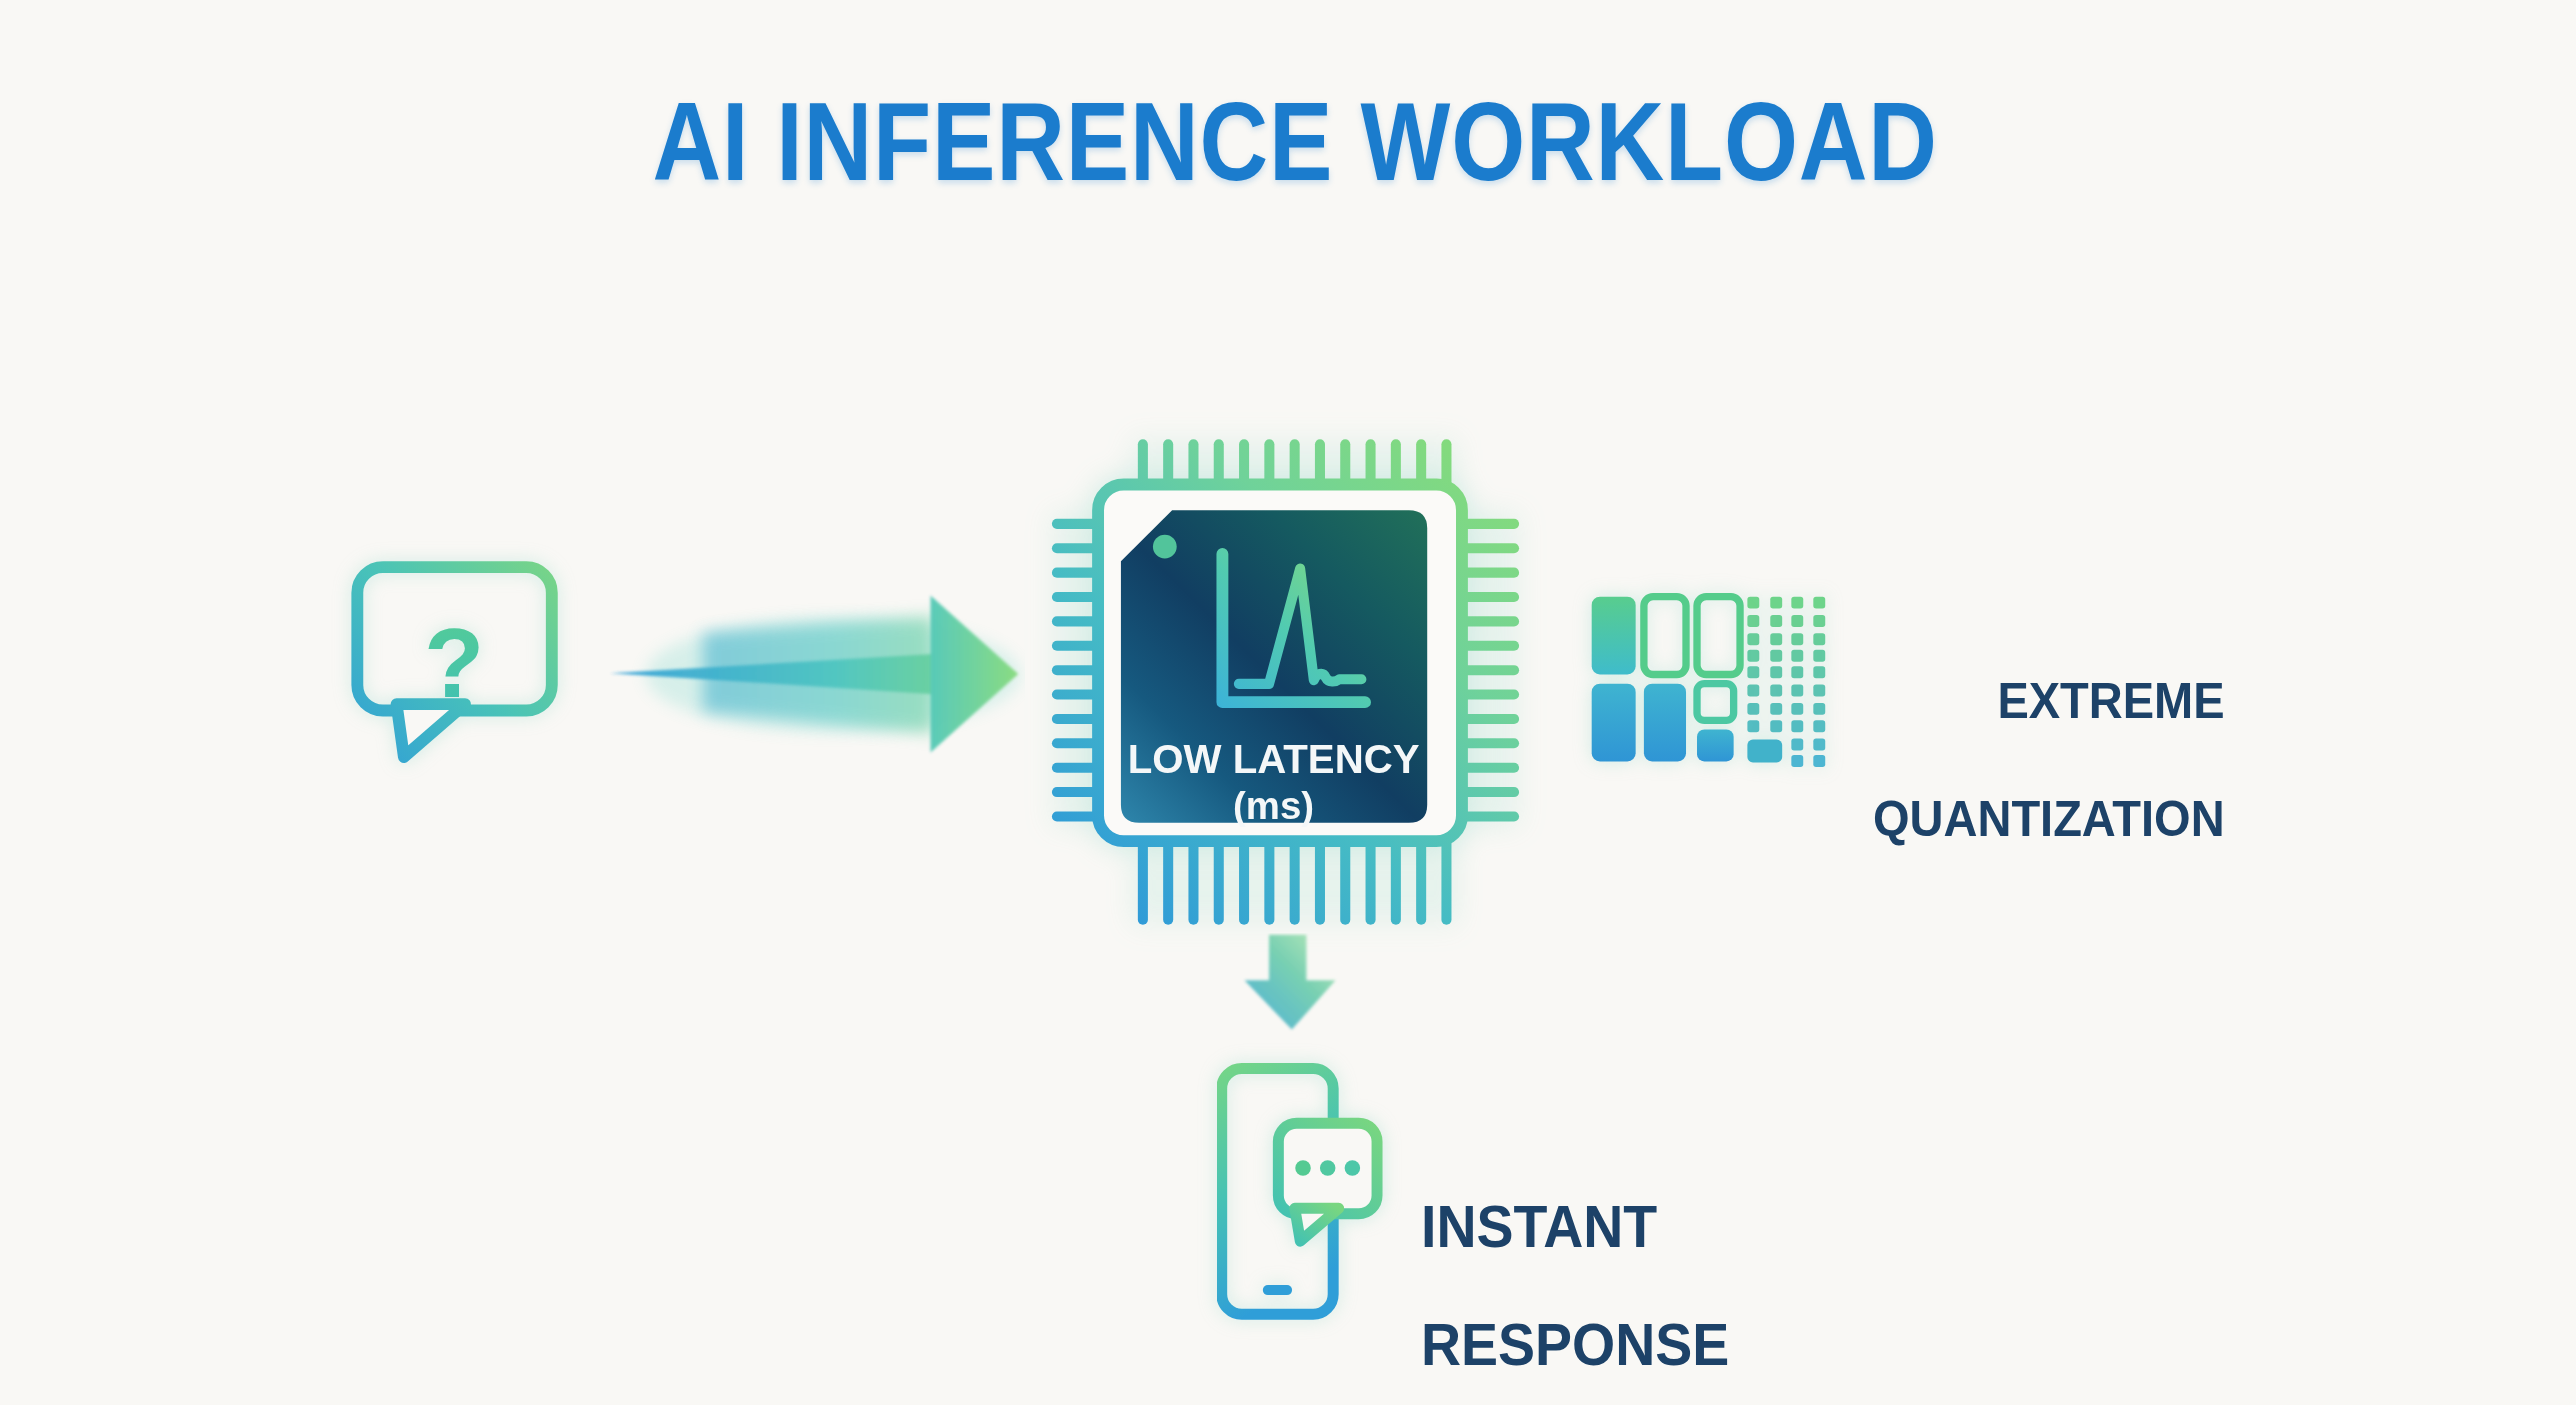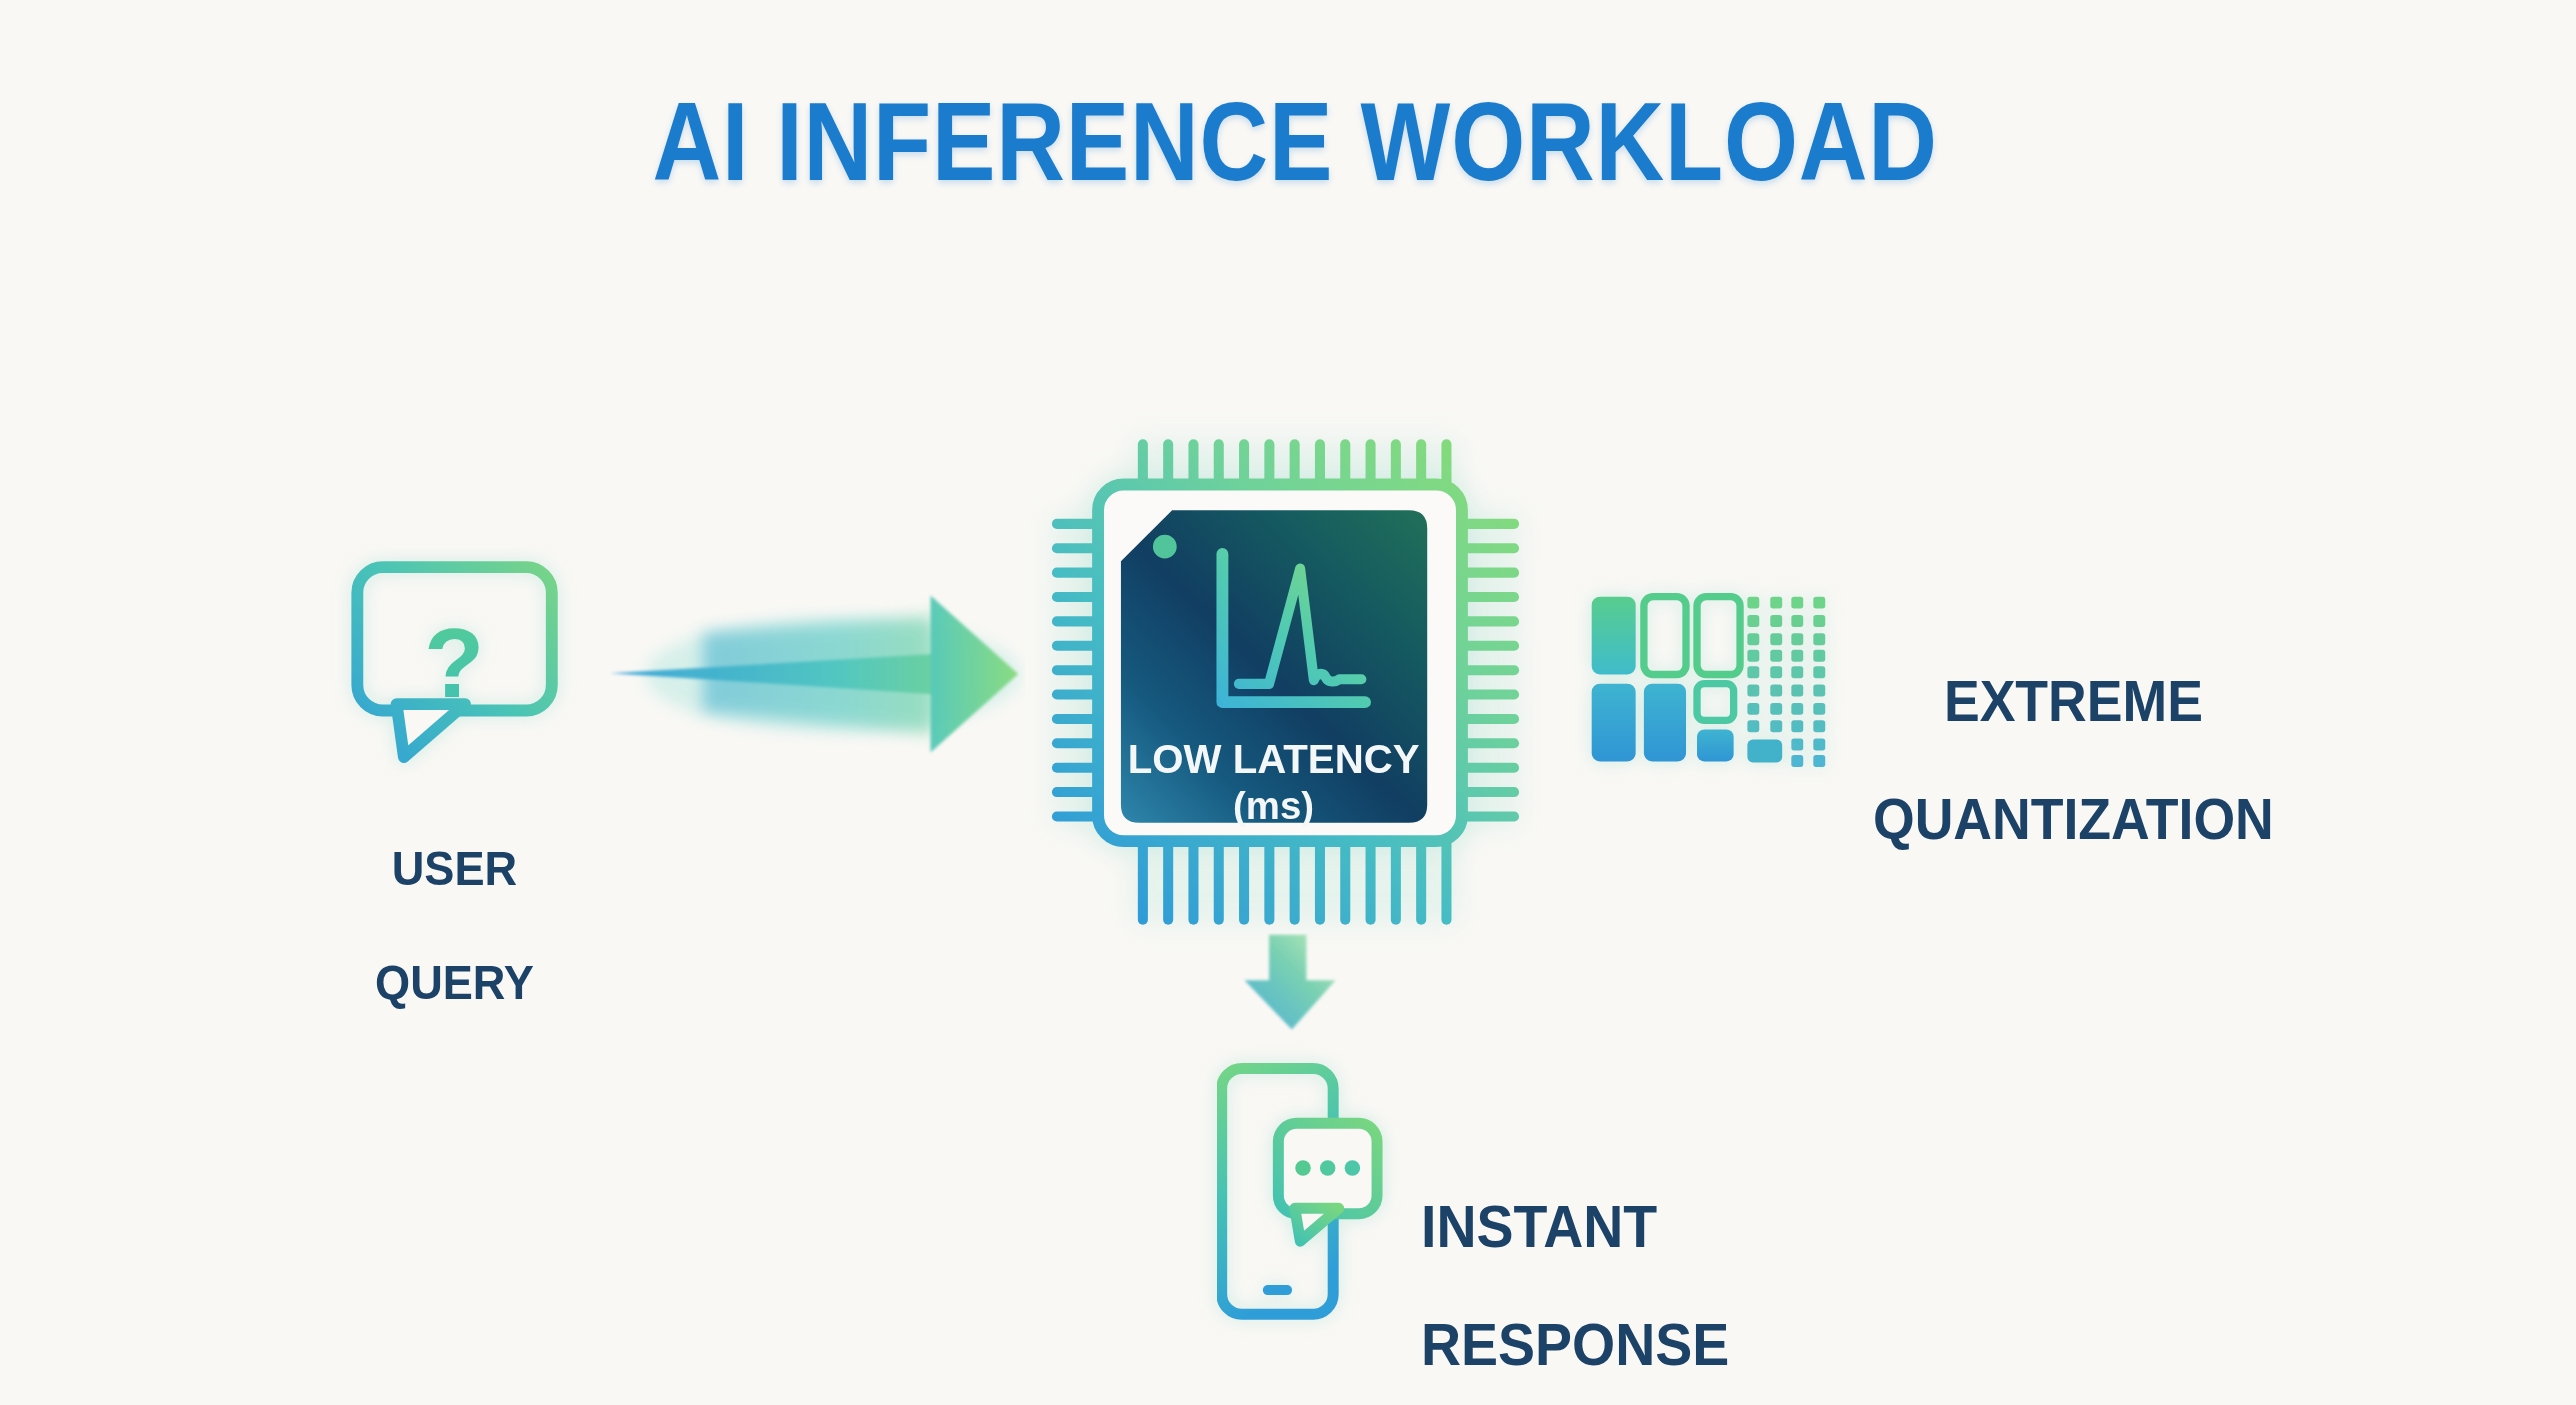--- a/index.html
+++ b/index.html
@@ -9,21 +9,21 @@
   .title{top:77px;left:0;width:2576px;text-align:center;
          font-size:112px;font-weight:bold;color:var(--title-blue,#1b7ccd);
          text-shadow:0 2.7px 7.3px rgba(27,124,205,.22);white-space:nowrap;padding-left:7px;}
   .title .condensed{display:inline-block;transform:scaleX(.85);transform-origin:center;letter-spacing:0.9px;}
   .label{font-weight:bold;color:var(--label-navy,#1d4268);white-space:pre-line;}
   .label .condensed{display:inline-block;transform:scaleX(.94);}
   .label-engine{top:298px;left:971px;width:640px;text-align:center;font-size:50px;line-height:59px;}
   .label-engine .condensed{transform-origin:center;}
   .label-user{top:783px;left:317px;width:274px;text-align:center;font-size:48px;line-height:57px;}
   .label-user .condensed{transform-origin:center;}
-  .label-quant{top:613px;left:1873px;font-size:57px;line-height:59px;text-align:center;}
+  .label-quant{top:613px;left:1873px;font-size:50px;line-height:59px;text-align:right;}
   .label-quant .condensed{transform-origin:left;}
   .label-response{top:1139px;left:1421px;font-size:59px;line-height:59px;text-align:left;}
   .label-response .condensed{transform-origin:left;}
   .chip-glow{filter:drop-shadow(0 0 14.6px rgba(120,210,190,.35));}
   .soft{filter:drop-shadow(0 0 9.1px rgba(120,210,190,.30));}
   svg{display:block;}
   svg text{font-family:"Liberation Sans",sans-serif;font-weight:bold;}
 </style>
 </head>
 <body>
@@ -45,24 +45,20 @@
       <linearGradient id="qg" x1="0" y1="0" x2="0" y2="1">
         <stop offset="0" stop-color="#55cc96"></stop>
           <stop offset="1" stop-color="#3fc0b4"></stop>
       </linearGradient>
     </defs>
     <rect x="12" y="10" width="213" height="157" rx="28" fill="none" stroke="url(#bubg)" stroke-width="13"></rect>
     <path d="M 55 160 L 63 218 L 130 160 Z" fill="#f9f8f5" stroke="url(#bubg)" stroke-width="13" stroke-linejoin="round"></path>
     <text x="118" y="152" font-size="108" text-anchor="middle" fill="url(#qg)">?</text>
   </svg>
 
-  <div class="abs label label-user">
-    <span class="condensed"><span>USER</span><br>
-    <span>QUERY</span></span>
-  </div>
 
   <svg class="abs" style="left:604px;top:590px" width="421" height="169" viewBox="0 0 460 185">
     <defs>
       <linearGradient id="ag1" x1="0" y1="0" x2="460" y2="0" gradientUnits="userSpaceOnUse">
         <stop offset="0" stop-color="#2f9ed8"></stop>
           <stop offset="0.55" stop-color="#4ec5c0"></stop>
           <stop offset="1" stop-color="#7ed97f"></stop>
       </linearGradient>
       <linearGradient id="ag2" x1="355" y1="0" x2="460" y2="0" gradientUnits="userSpaceOnUse">
         <stop offset="0" stop-color="#52c8b8"></stop>

